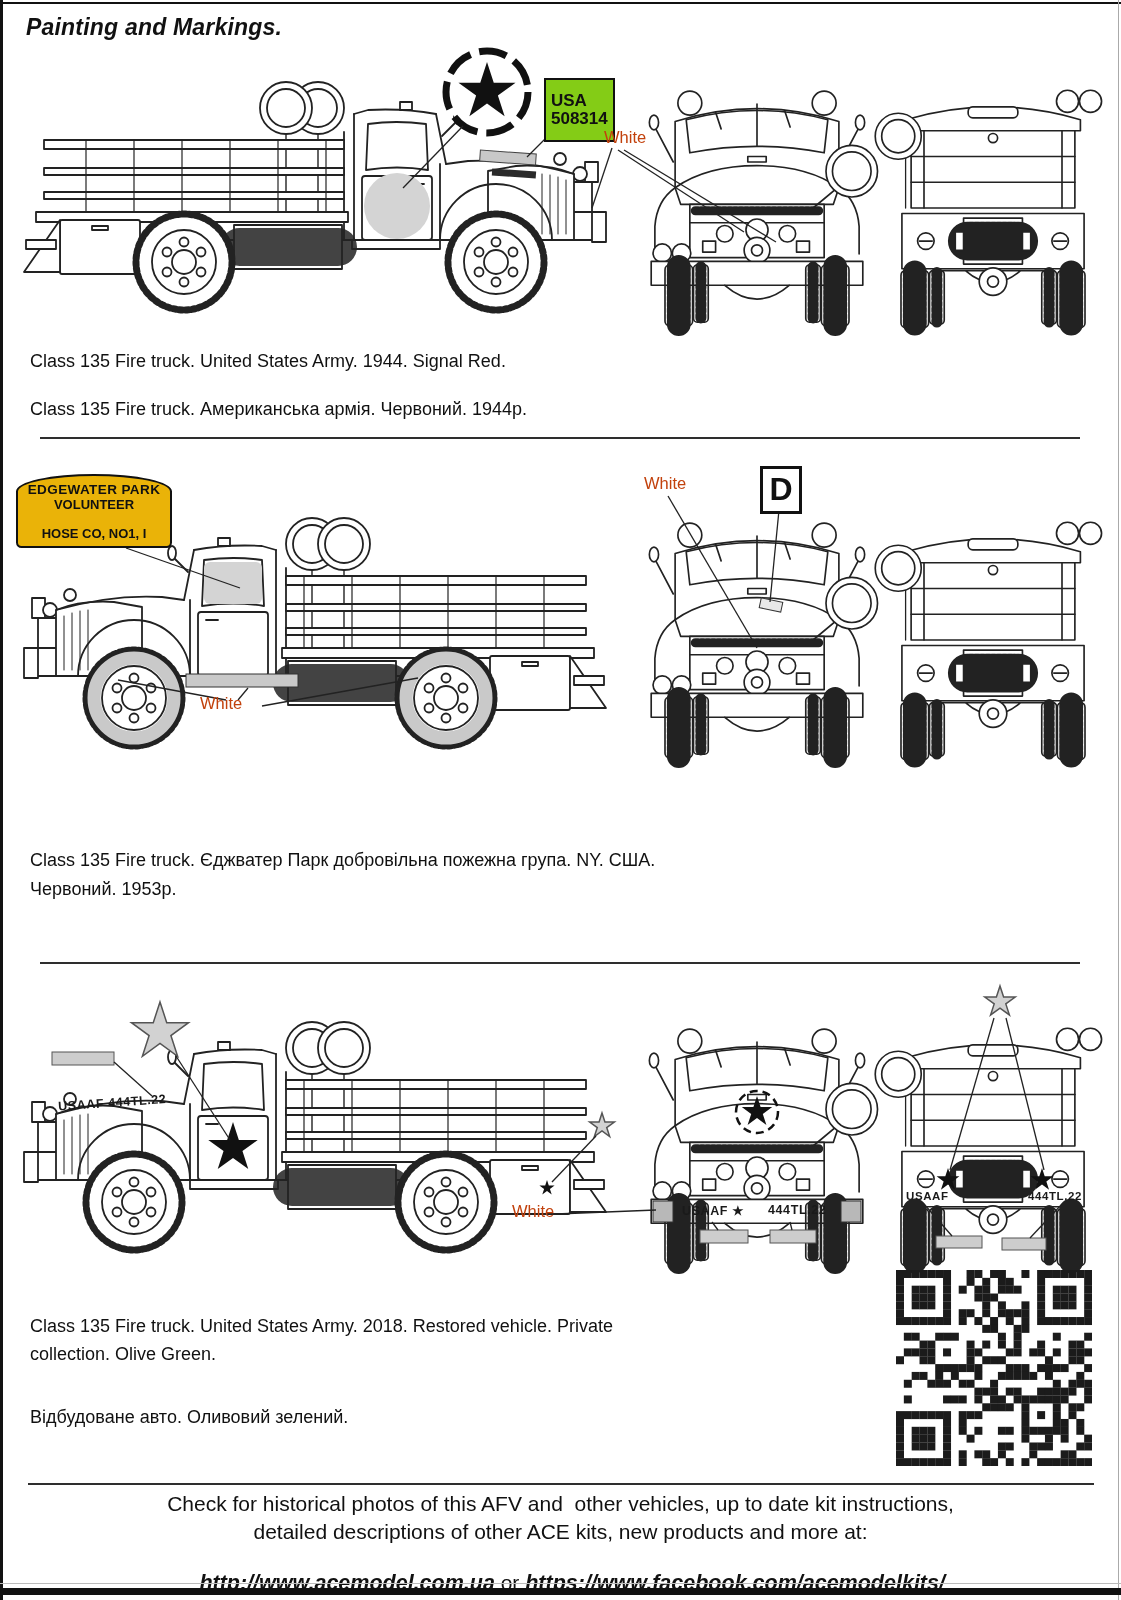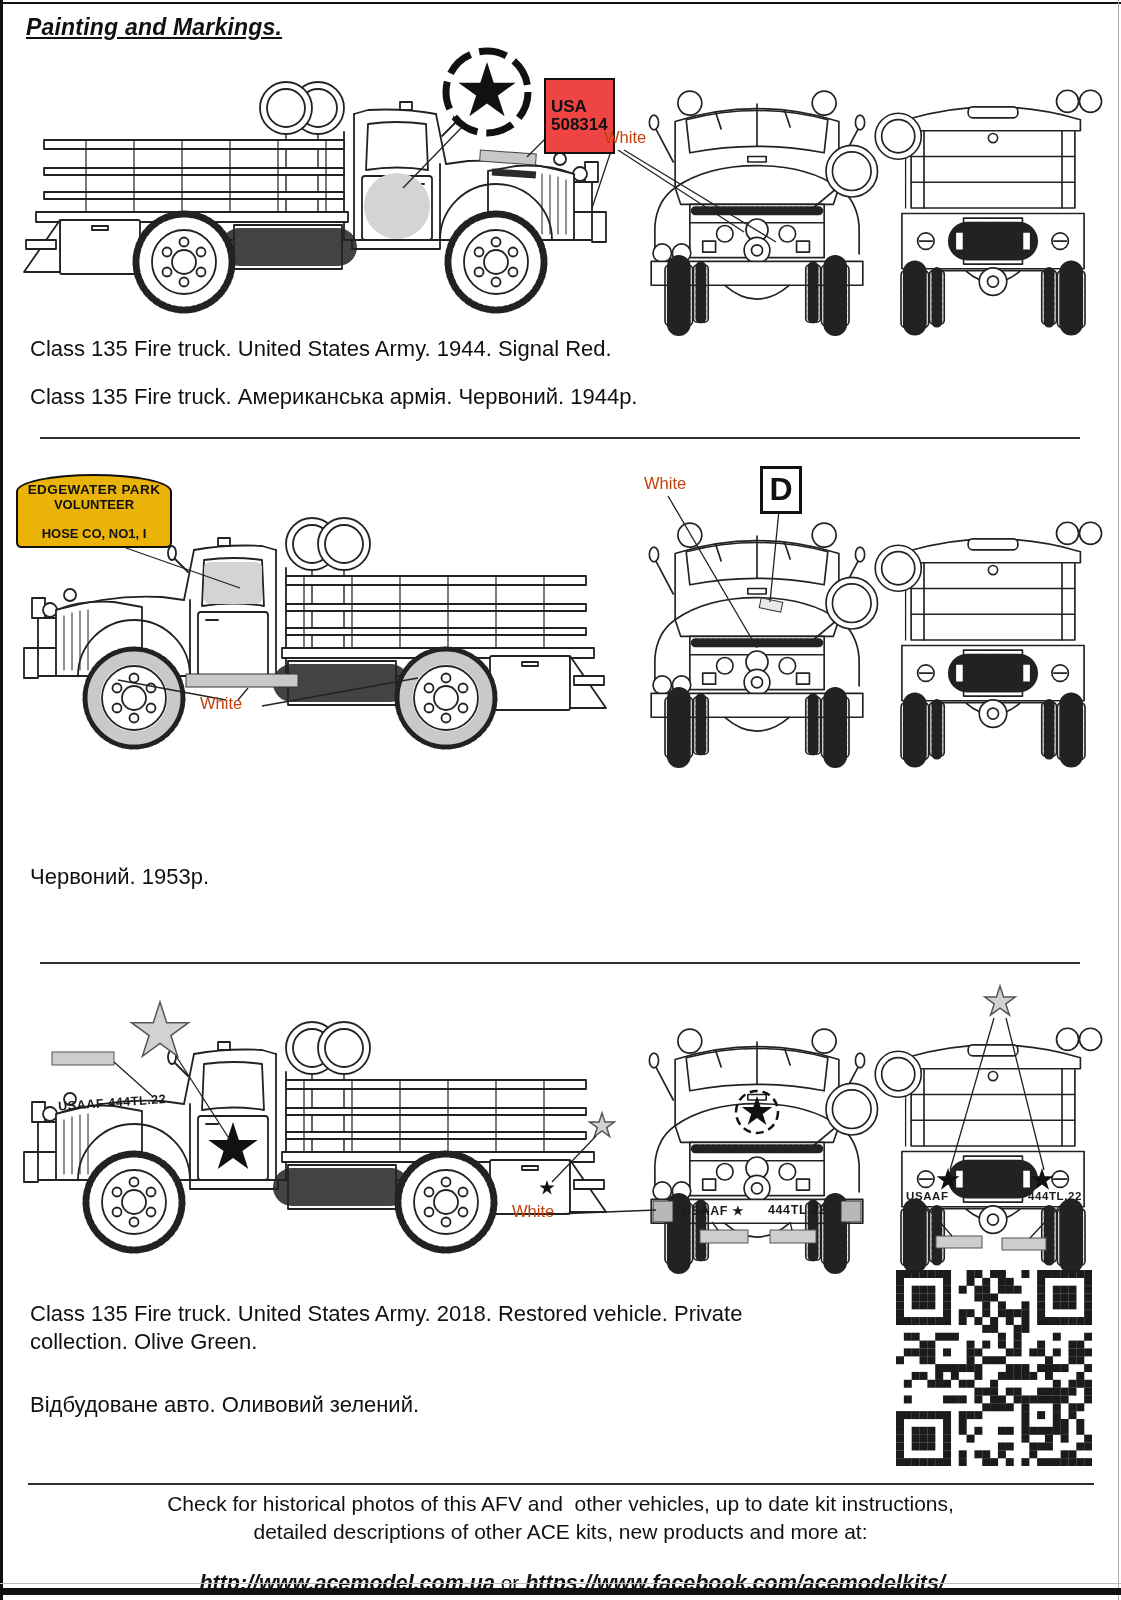--- a/index.html
+++ b/index.html
@@ -1,29 +1,29 @@
 <!DOCTYPE html>
 <html><head>
 <meta charset="utf-8">
 <style>
   html,body{margin:0;padding:0;background:#888;}
   .page{position:relative;width:1121px;height:1600px;background:#fff;margin:0 auto;
         font-family:"Liberation Sans",sans-serif;color:#111;overflow:hidden;}
   .abs{position:absolute;}
-  .page-title{font-size:23px;font-weight:bold;font-style:italic;letter-spacing:.2px;text-decoration:underline;}
-  .caption{font-size:22px;line-height:26px;white-space:pre-wrap;}
+  .page-title{font-size:23px;font-weight:bold;font-style:italic;letter-spacing:.2px;}
+  .caption{font-size:18px;line-height:26px;white-space:pre-wrap;margin-top:12px;}
   .divider{position:absolute;height:2px;background:#2e2e2e;}
   .border-left{position:absolute;left:0;top:0;width:3px;height:1600px;background:#111;}
   .border-top{position:absolute;left:0;top:2px;width:1121px;height:2px;background:#111;}
   .border-right{position:absolute;left:1118px;top:0;width:1px;height:1600px;background:#aaa;}
   .bottom-bar{position:absolute;left:0;top:1588px;width:1121px;height:7px;background:#111;}
   .bottom-hair{position:absolute;left:0;top:1583px;width:1121px;height:1px;background:#bbb;}
   .callout-label{font-size:16.5px;color:#c2410c;}
-  .reg-label{border:2px solid #111;background:#ef4444;font-weight:bold;font-size:17px;
-             line-height:18px;padding:18px 5px;text-align:left;}
+  .reg-label{border:2px solid #111;background:#84cc16;font-weight:bold;font-size:17px;
+             line-height:18px;padding:12px 5px;text-align:left;}
   .sign-box{width:148px;border:2.5px solid #111;background:#eab308;text-align:center;
             border-radius:55% 55% 6px 6px / 26% 26% 6px 6px;padding:6px 2px 5px 2px;}
   .sign-l1{font-size:13.5px;font-weight:bold;letter-spacing:.4px;}
   .sign-l2{font-size:13px;font-weight:bold;}
   .sign-l3{font-size:13px;font-weight:bold;margin-top:14px;}
   .d-badge{width:36px;height:42px;border:3px solid #111;background:#fff;text-align:center;
            font-size:32px;font-weight:bold;line-height:40px;}
   .stencil{font-weight:bold;font-size:12.5px;letter-spacing:.6px;color:#1a1a1a;}
   .footer-line{font-size:21px;text-align:center;white-space:pre-wrap;}
   .footer-url{font-size:21.5px;font-weight:bold;font-style:italic;}
@@ -279,20 +279,21 @@
 
   <div class="abs sign-box" style="left:16px;top:474px">
     <div class="sign-l1">EDGEWATER PARK</div>
     <div class="sign-l2">VOLUNTEER</div>
     <div class="sign-l3">HOSE CO, NO1, I</div>
   </div>
   <div class="abs callout-label" style="left:200px;top:694px">White</div>
   <div class="abs callout-label" style="left:644px;top:474px">White</div>
   <div class="abs d-badge" style="left:760px;top:466px">D</div>
 
+  <div class="abs caption" style="left:30px;top:835px">Class 135 Fire truck. Єджватер Парк добровільна пожежна група. NY. США.</div>
   <div class="abs caption" style="left:30px;top:864px">Червоний. 1953р.</div>
 
   <div class="divider" style="left:40px;top:962px;width:1040px"></div>
 
   <div class="abs stencil" style="left:58px;top:1094px;width:160px;transform:rotate(-4deg)">USAAF  444TL.22</div>
   <div class="abs callout-label" style="left:512px;top:1202px">White</div>
   <div class="abs stencil" style="left:682px;top:1203px">USAAF ★</div>
   <div class="abs stencil" style="left:768px;top:1203px">444TL.22</div>
   <div class="abs stencil" style="left:906px;top:1190px;font-size:11.5px">USAAF</div>
   <div class="abs stencil" style="left:1028px;top:1190px;font-size:11.5px">444TL.22</div>

